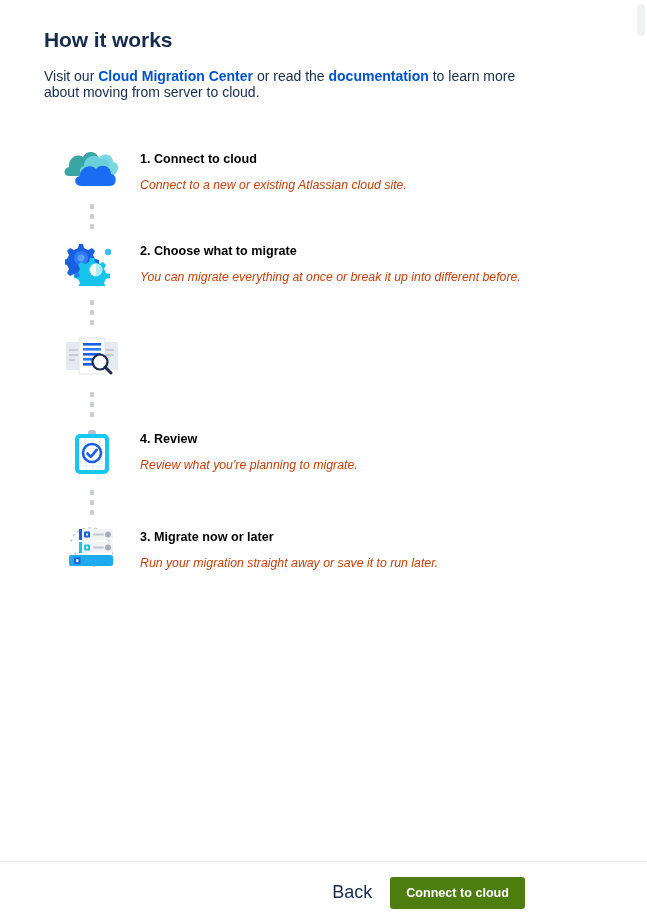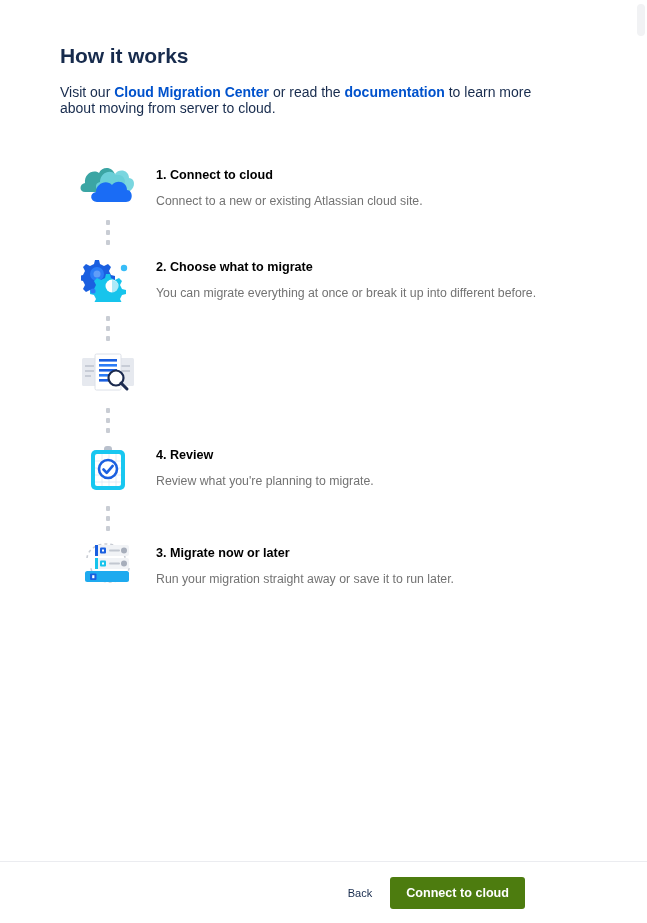--- a/index.html
+++ b/index.html
@@ -12,21 +12,21 @@
     color: #172B4D;
     position: relative;
     overflow: hidden;
   }
 
   .page {
     position: absolute;
     top: 0; left: 0;
     width: 647px;
     height: 861px;
-    padding: 16px;
+    padding: 0;
   }
 
   .content {
     padding: 28px 44px 0 44px;
   }
 
   .page-title {
     font-size: 21px;
     font-weight: bold;
     color: #172B4D;
@@ -77,22 +77,23 @@
   .step-title {
     font-size: 12.6px;
     font-weight: bold;
     color: #000000;
     margin: 0 0 11px 0;
   }
 
   .step-desc {
     font-size: 12.3px;
     line-height: 16px;
-    color: #737373;
+    color: #c2410c;
     margin: 0;
+    font-style: italic;
   }
 
   .connector {
     height: 44px;
     display: flex;
     flex-direction: column;
     align-items: center;
     justify-content: center;
     gap: 5px;
     width: 96px;
@@ -113,21 +114,21 @@
     height: 62px;
     background: #ffffff;
     border-top: 1px solid #EBECF0;
     display: flex;
     align-items: center;
     justify-content: flex-end;
     padding-right: 122px;
   }
 
   .back-link {
-    font-size: 11px;
+    font-size: 18px;
     color: #172B4D;
     background: none;
     border: none;
     font-family: "Liberation Sans", sans-serif;
     cursor: pointer;
     padding: 6px 10px;
     margin-right: 8px;
   }
 
   .primary-btn {

